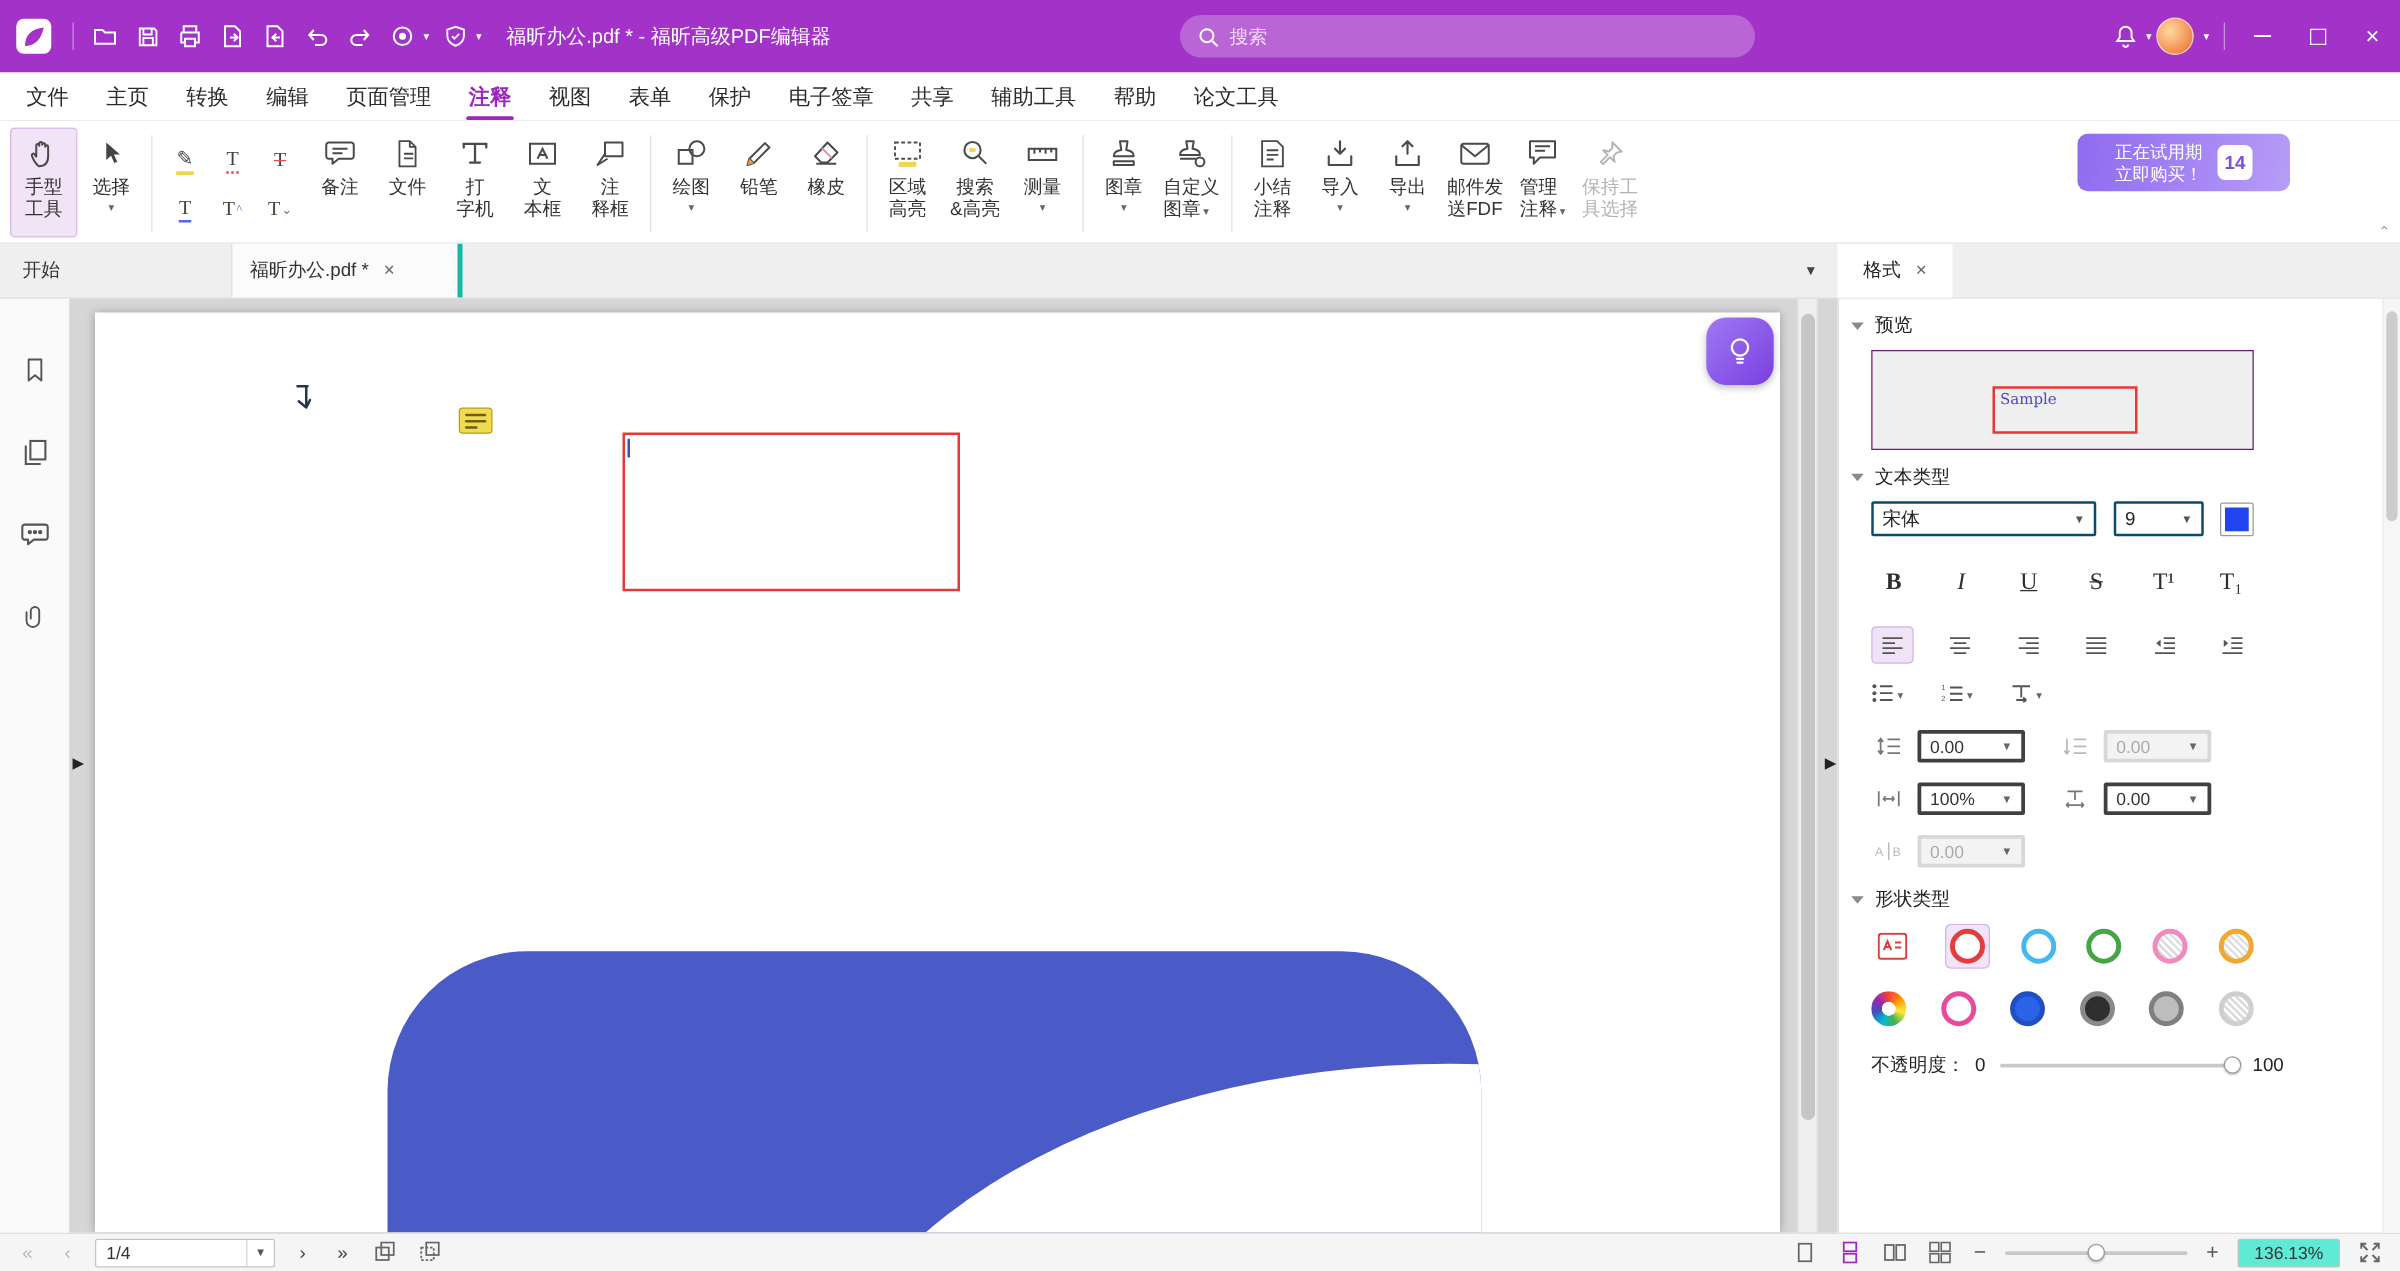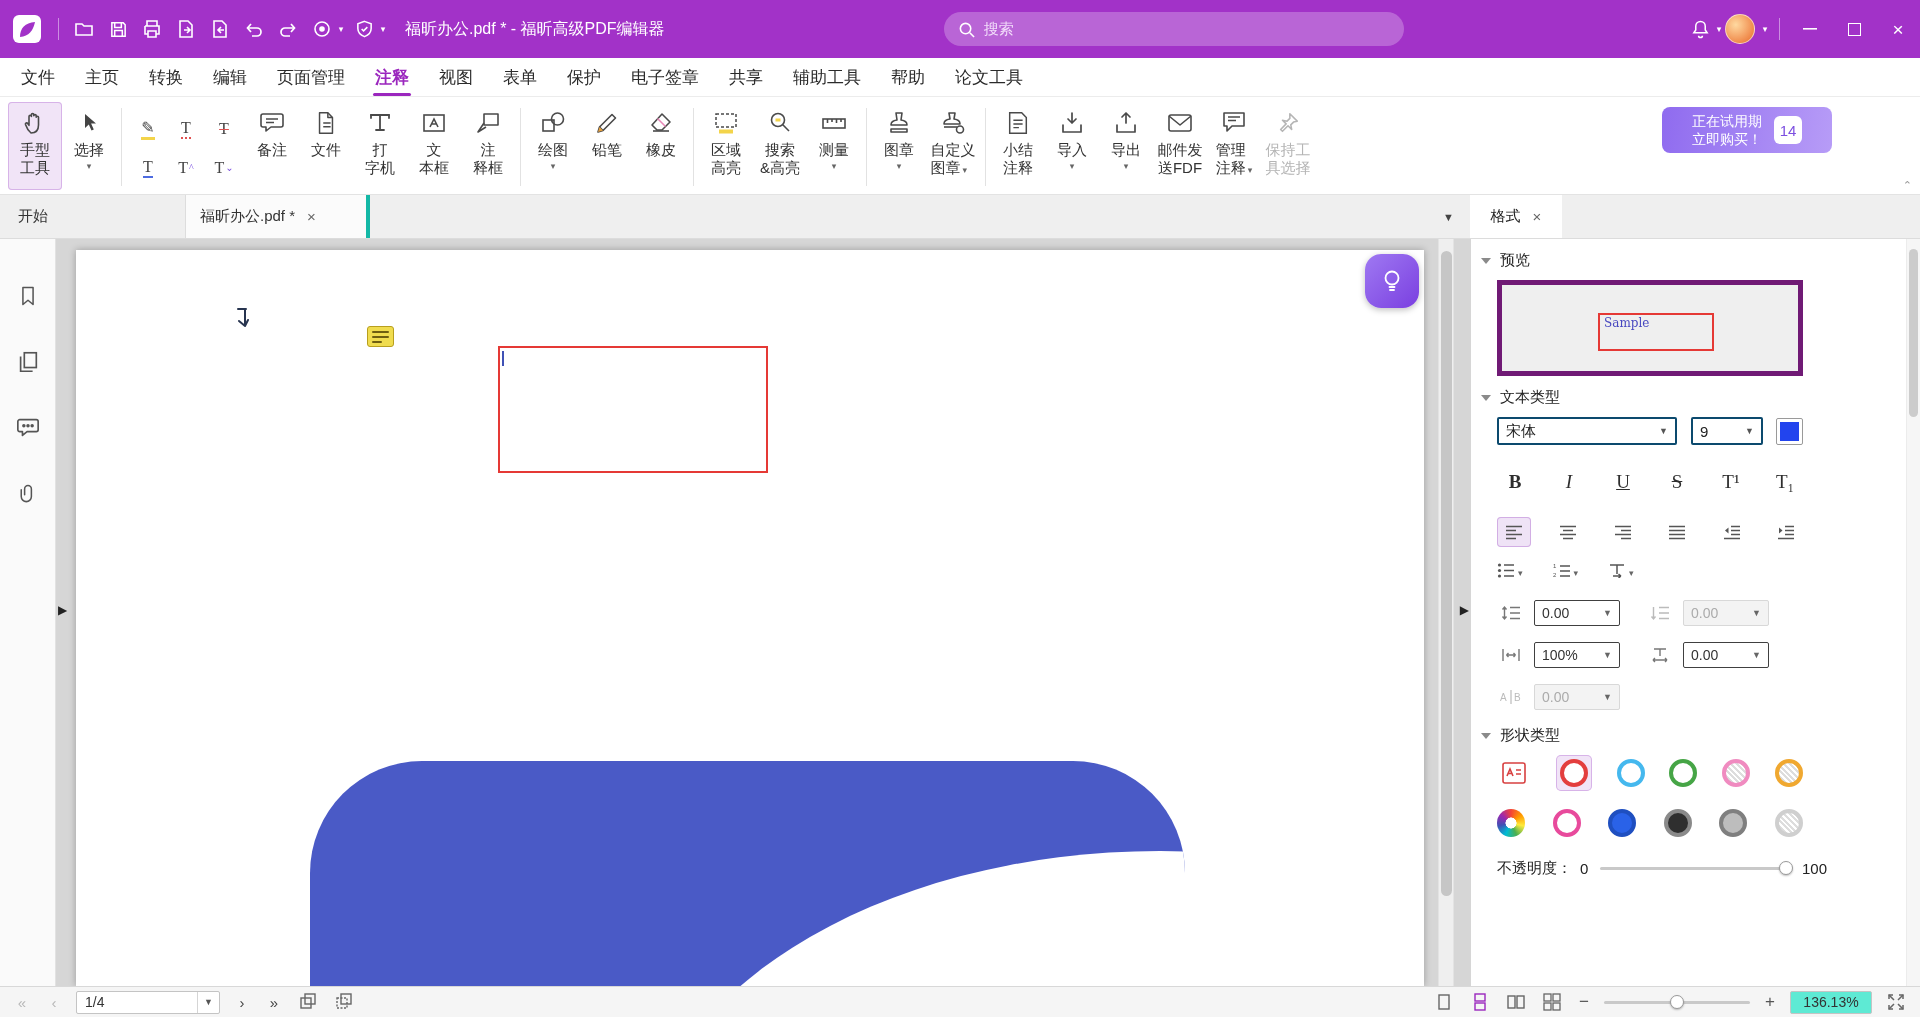--- a/index.html
+++ b/index.html
@@ -42,21 +42,21 @@
 .rb-sep{width:1px;background:#E2E2E2;align-self:stretch;margin:6px 5px 8px}
 .markup-grid{display:grid;grid-template-rows:39px 39px;grid-template-columns:38px 38px 38px;align-self:center;margin:0 2px}
 .mk-cell{display:flex;align-items:center;justify-content:center;border-radius:4px;font-size:16px;color:#444;font-family:"Liberation Serif","DejaVu Serif",serif}
 .mk-pencil{border-bottom:3px solid #F3D44A;font-family:"Liberation Sans",sans-serif}
 .mk-squig{border-bottom:2px dotted #E05050}
 .mk-strike{text-decoration:line-through;text-decoration-color:#E05050}
 .mk-under{border-bottom:2px solid #4D6BE0}
 .mk-mark{font-size:10px;color:#7B4FE0;margin-left:1px}
 .trial{position:absolute;right:88px;top:10px;width:170px;height:46px;border-radius:8px;background:linear-gradient(100deg,#8F6BEF,#B79CF7);color:#fff;display:flex;align-items:center;justify-content:center;gap:12px}
 .trial-text{font-size:14px;line-height:18px;text-align:center}
-.trial-badge{width:28px;height:28px;background:#fff;color:#7C4FE0;border-radius:6px;display:flex;align-items:center;justify-content:center;font-weight:normal;font-size:15px}
+.trial-badge{width:28px;height:28px;background:#fff;color:#7C4FE0;border-radius:6px;display:flex;align-items:center;justify-content:center;font-weight:bold;font-size:15px}
 .ribbon-collapse{position:absolute;right:8px;bottom:2px;color:#999;font-size:11px}
 
 
 .tabrow{height:44px;background:#EFEFEF;display:flex;border-bottom:1px solid #DCDCDC}
 .tabs-left{width:1470px;display:flex;align-items:stretch;position:relative;flex:0 0 auto}
 .tab-start{width:186px;display:flex;align-items:center;padding:0 18px;font-size:15px;color:#333;border-right:1px solid #DDD}
 .tab-doc{width:184px;background:#FBFBFB;display:flex;align-items:center;gap:12px;padding:0 14px;font-size:15px;border-right:4px solid #14b8a6}
 .tab-close{color:#666;font-size:15px;line-height:1}
 .tabs-caret{position:absolute;right:16px;top:16px;color:#444;font-size:11px}
 .tabs-right{flex:1;display:flex;align-items:stretch;background:#EFEFEF}
@@ -81,40 +81,40 @@
 .expander{position:absolute;top:365px;font-size:12px;color:#222;line-height:1}
 .expander.left{left:2px}
 .expander.right{right:1px}
 
 
 .panel{width:450px;background:#fff;border-left:1px solid #D6D6D6;position:relative;flex:0 0 auto;padding:0 0 0 26px}
 .panel-scroll{position:absolute;right:0;top:0;width:14px;height:100%;background:#F6F6F6;border-left:1px solid #ECECEC}
 .panel-thumb{position:absolute;left:2px;top:10px;width:9px;height:168px;border-radius:5px;background:#CCC}
 .section-title{display:flex;align-items:center;gap:9px;font-size:15px;color:#222;margin:12px 0 10px;margin-left:-16px}
 .collapse-tri{width:0;height:0;border-left:5px solid transparent;border-right:5px solid transparent;border-top:6px solid #8a8a8a}
-.preview-box{width:306px;height:96px;background:#EFEFEF;border:5px solid #701a75;position:relative}
+.preview-box{width:306px;height:80px;background:#EFEFEF;border:1px solid #701a75;position:relative}
 .preview-rect{position:absolute;left:96px;top:28px;width:116px;height:38px;border:2px solid #E53935}
 .preview-sample{position:absolute;left:4px;top:1px;font-family:"DejaVu Serif","Liberation Serif",serif;font-size:12px;color:#4848C0}
 .row{display:flex;align-items:center}
 .font-row{width:306px;margin-bottom:20px}
 .sel{height:28px;border:2px solid #0c4a6e;border-radius:2px;background:#fff;display:flex;align-items:center;justify-content:space-between;padding:0 7px;font-size:15px;color:#222}
 .sel .car{font-size:9px;color:#555;margin-left:6px}
 .swatch{width:27px;height:27px;border:1px solid #9a9a9a;border-radius:2px;background:#2244EE;background-clip:content-box;padding:3px}
 .fmt-row{width:306px;display:flex;justify-content:space-between;margin-bottom:18px}
 .fmt-btn{width:36px;height:34px;display:flex;align-items:center;justify-content:center;font-size:19px;color:#2e2e2e;border-radius:4px;font-family:"Liberation Serif","DejaVu Serif",serif}
 .fmt-b{font-weight:bold}.fmt-i{font-style:italic}.fmt-u{text-decoration:underline}.fmt-s{text-decoration:line-through}
 .align-row{width:306px;display:flex;justify-content:space-between;margin-bottom:16px}
 .icon-btn{width:34px;height:30px;display:flex;align-items:center;justify-content:center;border-radius:4px;color:#555}
 .icon-btn.selected{background:#EFE3F6;box-shadow:inset 0 0 0 1px #D2AEE4}
 .list-row{display:flex;gap:30px;margin-bottom:22px}
 .list-group{display:flex;align-items:flex-end;gap:3px;color:#555}
 .mini-caret{font-size:9px;color:#666}
 .sp-row{display:flex;align-items:center;margin-bottom:16px}
 .sp-icon{width:28px;margin-right:9px;display:flex;justify-content:center}
-.sp-input{width:86px;height:26px;border:1px solid #404040;border-radius:2px;background:#fff;display:flex;align-items:center;justify-content:space-between;padding:0 7px;font-size:14px;color:#333}
+.sp-input{width:86px;height:26px;border:3px solid #404040;border-radius:2px;background:#fff;display:flex;align-items:center;justify-content:space-between;padding:0 7px;font-size:14px;color:#333}
 .sp-input .car{font-size:9px;color:#666}
 .sp-input.disabled{background:#F3F3F3;color:#ABABAB;border-color:#D8D8D8}
 .sp-gap{width:26px}
 .shape-row{width:306px;display:flex;justify-content:space-between;align-items:center;margin-bottom:18px}
 .ring{width:28px;height:28px;border-radius:50%;background:#fff}
 .checker{background-image:repeating-linear-gradient(45deg,#ddd 0 2px,#fff 2px 4px)}
 .shape-sel{width:36px;height:36px;border-radius:5px;background:#F1E4F7;box-shadow:inset 0 0 0 1px #D7B3E8;display:flex;align-items:center;justify-content:center}
 .colorwheel{width:28px;height:28px;border-radius:50%;background:radial-gradient(circle,#fff 0 27%,transparent 29%),conic-gradient(#F44336,#FF9800,#FFEB3B,#4CAF50,#00BCD4,#3F51B5,#9C27B0,#F44336)}
 .op-row{display:flex;align-items:center;margin-top:22px;width:330px;font-size:15px;color:#222}
 .slider-track{height:3px;background:#C9C9C9;border-radius:2px;position:relative;flex:1;margin:0 12px}

